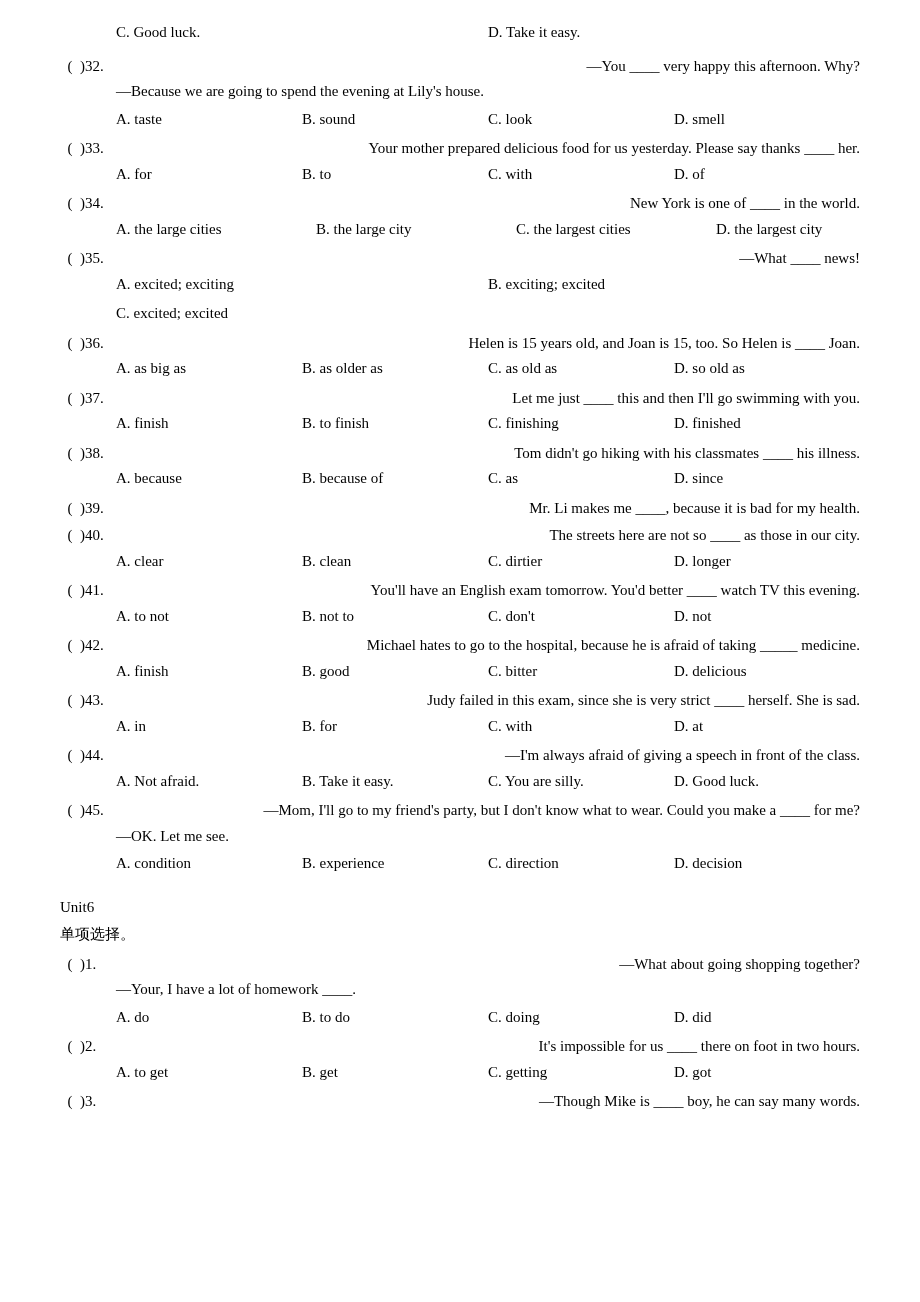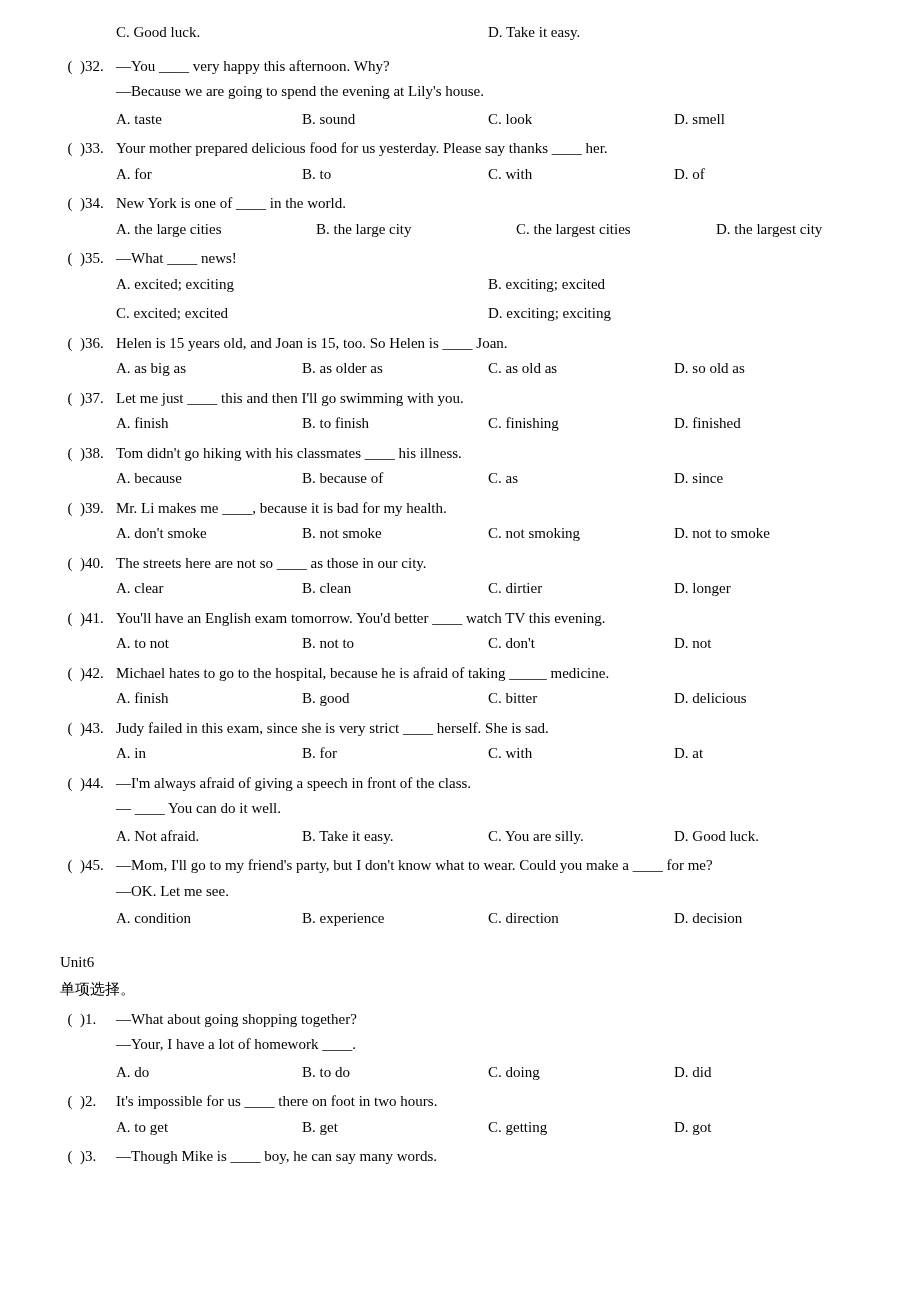--- a/index.html
+++ b/index.html
@@ -22,20 +22,21 @@
     }
     .paren {
       min-width: 20px;
       text-align: center;
     }
     .q-num {
       min-width: 36px;
     }
     .q-text {
       flex: 1;
+      text-align: right;
     }
     .options-row {
       display: flex;
       margin-left: 56px;
       margin-bottom: 4px;
     }
     .option {
       flex: 1;
       min-width: 180px;
     }
@@ -120,21 +121,20 @@
     <span class="paren">(</span>
     <span class="q-num">)35.</span>
     <span class="q-text">—What ____ news!</span>
   </div>
   <div class="options-row">
     <span style="flex:1;">A. excited; exciting</span>
     <span style="flex:1;">B. exciting; excited</span>
   </div>
   <div class="options-row">
     <span style="flex:1;">C. excited; excited</span>
-    <span style="flex:1;">D. exciting; exciting</span>
   </div>
 </div>
 
 <div class="question-block">
   <div class="question-line">
     <span class="paren">(</span>
     <span class="q-num">)36.</span>
     <span class="q-text">Helen is 15 years old, and Joan is 15, too. So Helen is ____ Joan.</span>
   </div>
   <div class="options-row">
@@ -172,26 +172,20 @@
     <span class="option">D. since</span>
   </div>
 </div>
 
 <div class="question-block">
   <div class="question-line">
     <span class="paren">(</span>
     <span class="q-num">)39.</span>
     <span class="q-text">Mr. Li makes me ____, because it is bad for my health.</span>
   </div>
-  <div class="options-row">
-    <span class="option">A. don't smoke</span>
-    <span class="option">B. not smoke</span>
-    <span class="option">C. not smoking</span>
-    <span class="option">D. not to smoke</span>
-  </div>
 </div>
 
 <div class="question-block">
   <div class="question-line">
     <span class="paren">(</span>
     <span class="q-num">)40.</span>
     <span class="q-text">The streets here are not so ____ as those in our city.</span>
   </div>
   <div class="options-row">
     <span class="option">A. clear</span>
@@ -242,21 +236,20 @@
     <span class="option">D. at</span>
   </div>
 </div>
 
 <div class="question-block">
   <div class="question-line">
     <span class="paren">(</span>
     <span class="q-num">)44.</span>
     <span class="q-text">—I'm always afraid of giving a speech in front of the class.</span>
   </div>
-  <div class="dialog-line">— ____ You can do it well.</div>
   <div class="options-row">
     <span class="option">A. Not afraid.</span>
     <span class="option">B. Take it easy.</span>
     <span class="option">C. You are silly.</span>
     <span class="option">D. Good luck.</span>
   </div>
 </div>
 
 <div class="question-block">
   <div class="question-line">

